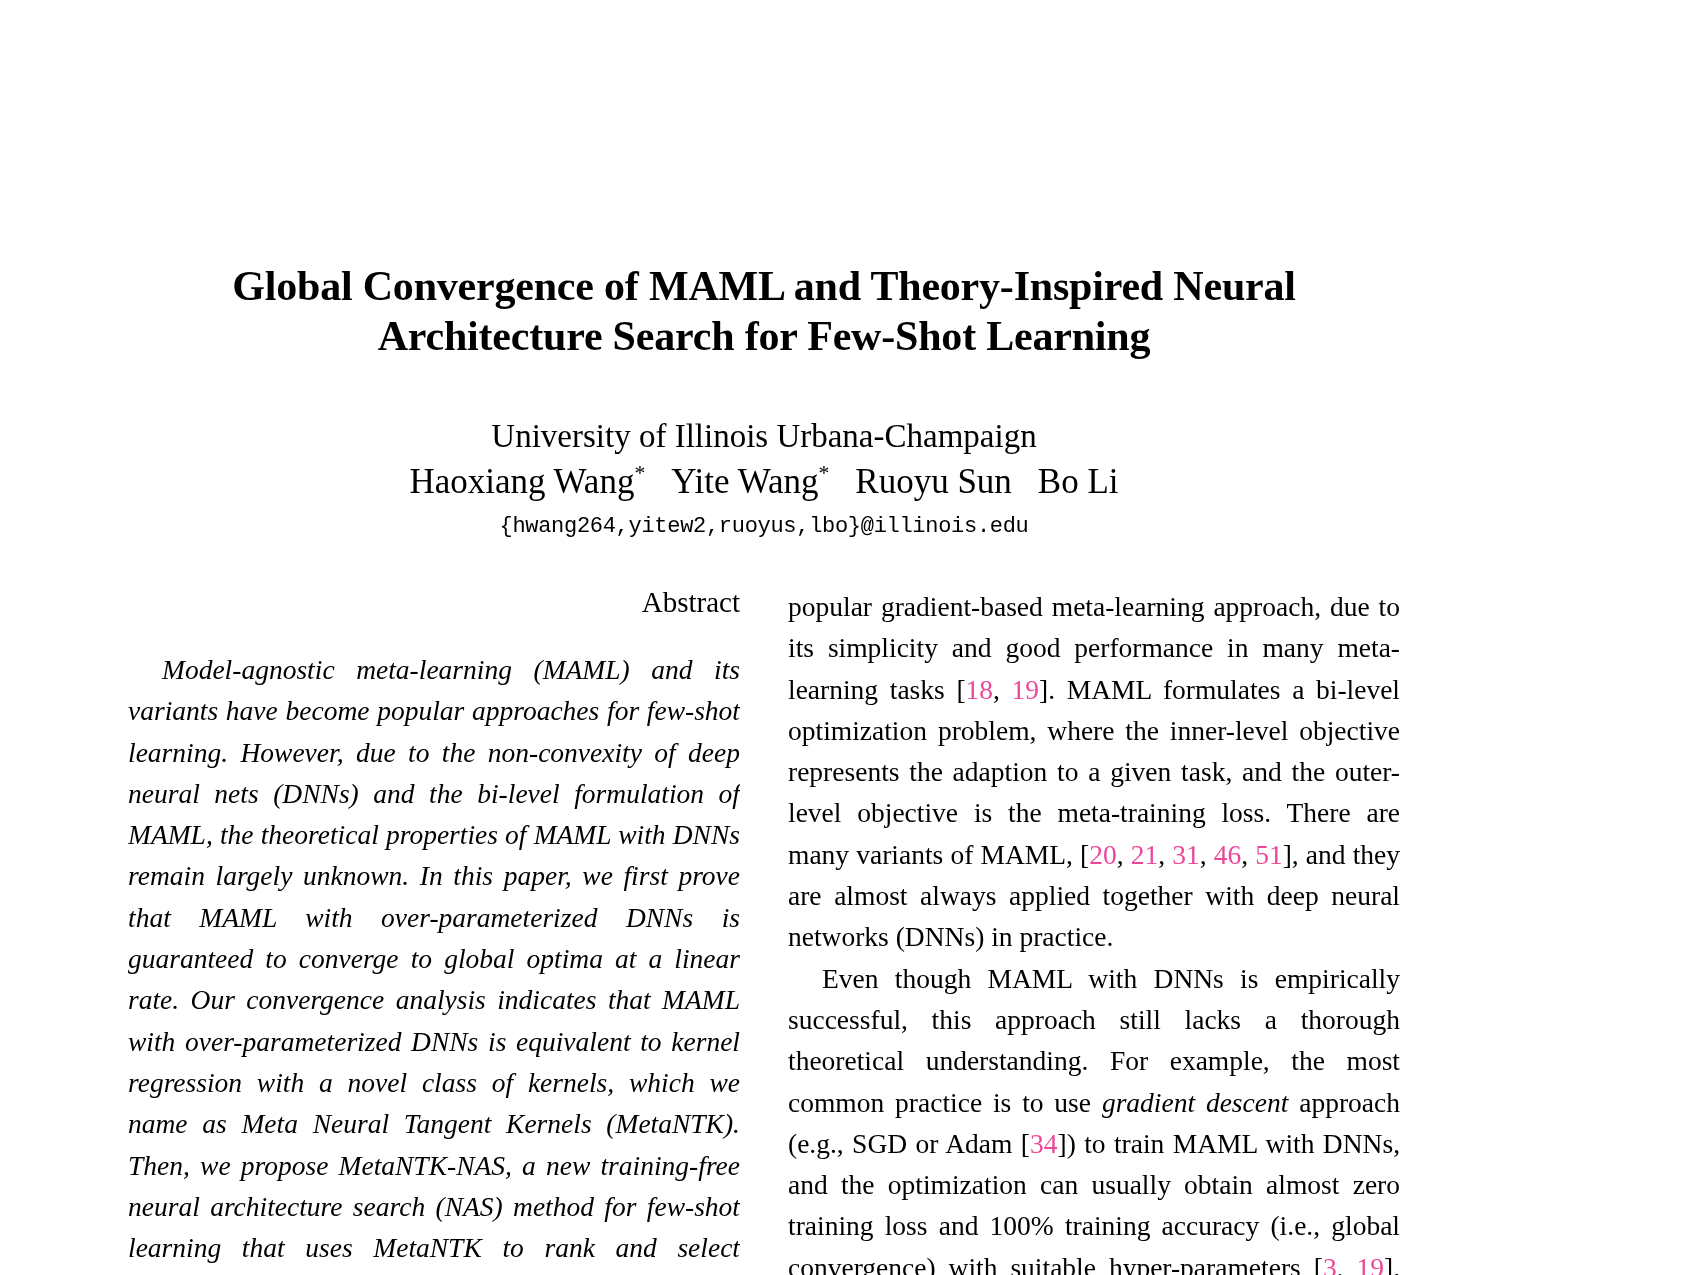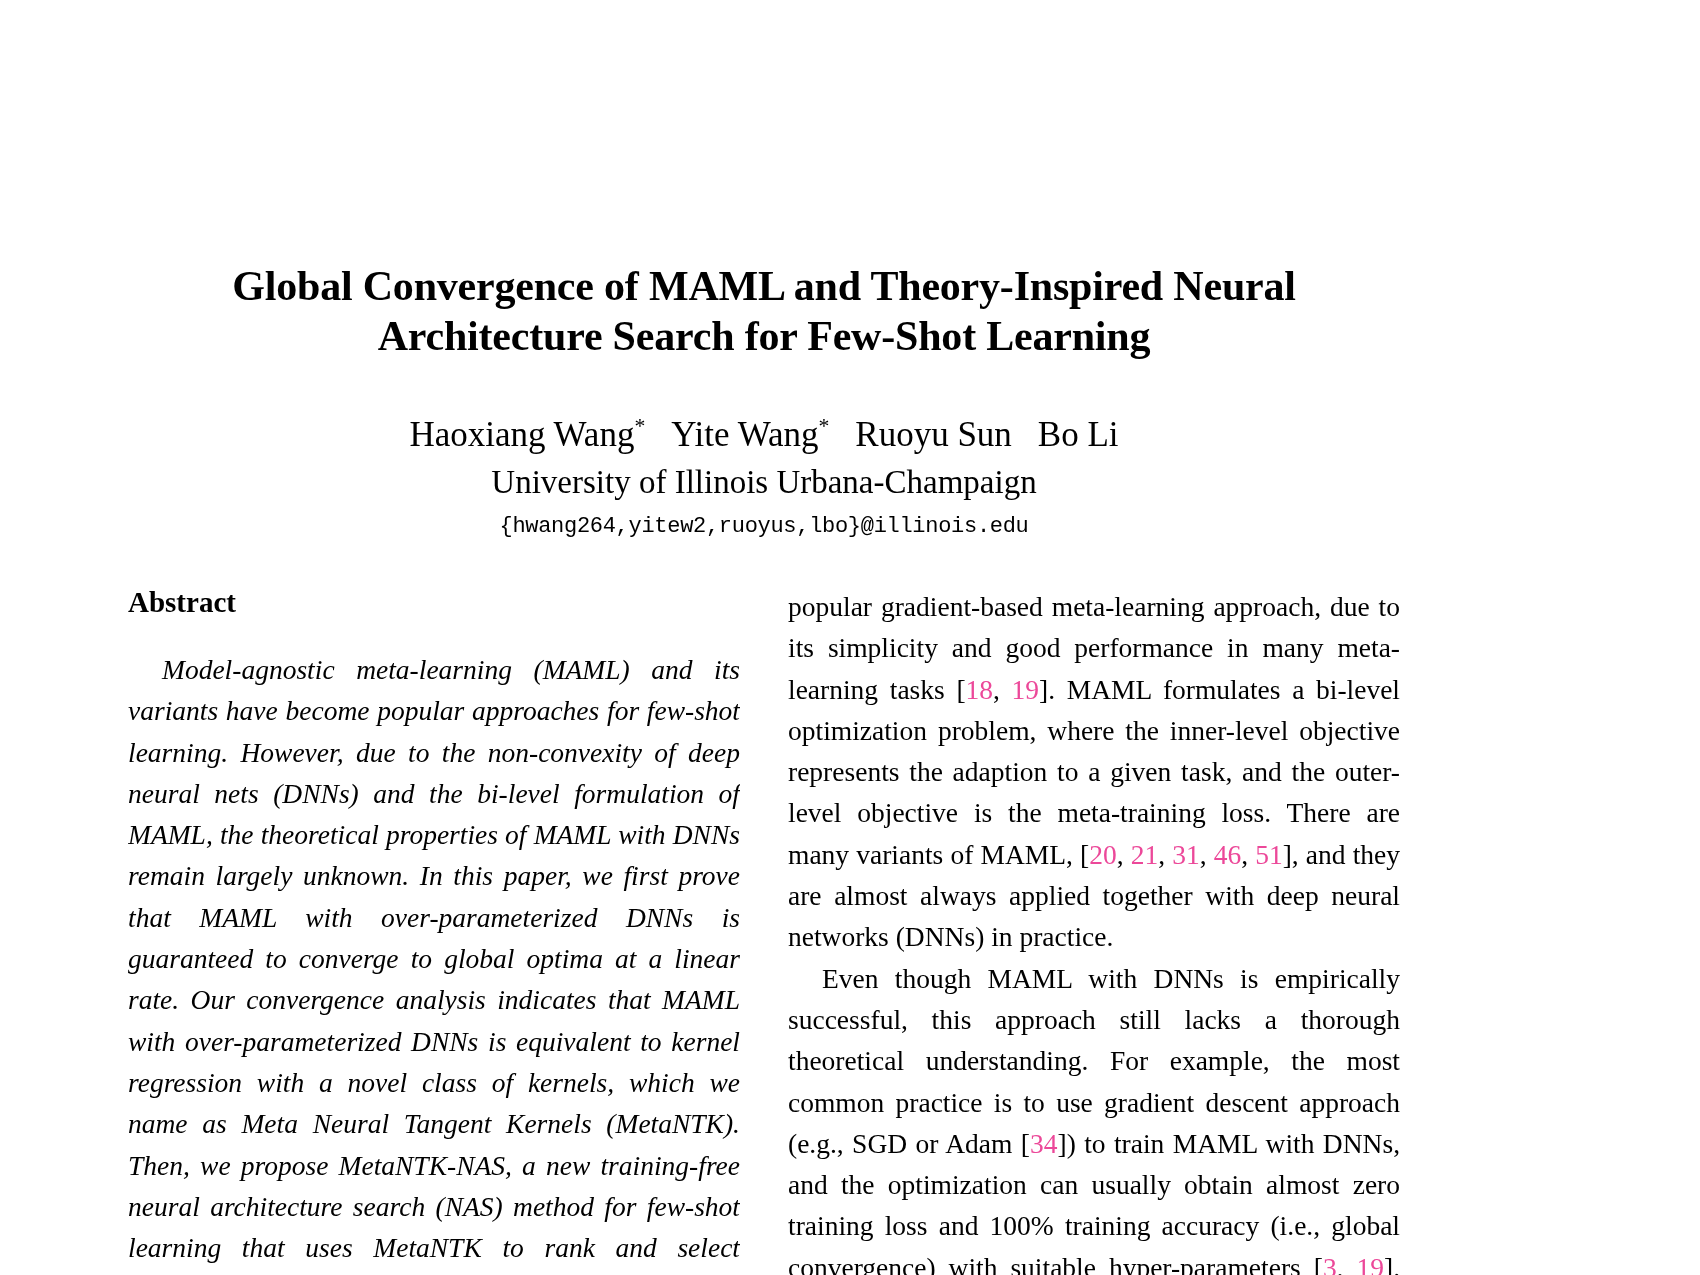--- a/index.html
+++ b/index.html
@@ -87,22 +87,22 @@
     top: 0;
     width: 612px;
     height: 700px;
     overflow: hidden;
   }
   #col-left  { left: 0px; }
   #col-right { left: 660px; }
 
   #abstract-heading {
     font-size: 29px;
-    font-weight: bold;
-    text-align: left;
+    font-weight: normal;
+    text-align: right;
     margin: 0 0 30px 0;
   }
 
   #abstract-text {
     font-style: italic;
     font-size: 27.5px;
     line-height: 1.502;
     text-align: justify;
     text-justify: inter-word;
     text-indent: 34px;
@@ -115,39 +115,39 @@
     line-height: 1.502;
     text-align: justify;
     text-justify: inter-word;
     margin: 0;
     hyphens: manual;
   }
   .body-par + .body-par { text-indent: 34px; }
   #intro-par-1 { text-indent: 0; }
 
   .cite { color: #ec4899; }
-  .it { }
+  .it { font-style: italic; }
 </style>
 </head>
 <body>
 
 <div id="page">
 
   <div id="title-block">
     <h1 id="paper-title">
       <span>Global Convergence of MAML and Theory-Inspired Neural Architecture Search</span>
       <span>for Few-Shot Learning</span>
     </h1>
   </div>
 
   <div id="authors-block">
+    <div id="affiliation-line">University of Illinois Urbana-Champaign</div>
     <div id="author-line">
       <span class="author-name"><span>Haoxiang Wang</span><sup class="star">*</sup></span><span class="author-sep"></span><span class="author-name"><span>Yite Wang</span><sup class="star">*</sup></span><span class="author-sep"></span><span class="author-name">Ruoyu Sun</span><span class="author-sep"></span><span class="author-name">Bo Li</span>
     </div>
-    <div id="affiliation-line">University of Illinois Urbana-Champaign</div>
     <div id="email-line">{hwang264,yitew2,ruoyus,lbo}@illinois.edu</div>
   </div>
 
   <div id="columns">
 
     <div class="column" id="col-left">
       <div id="abstract-heading">Abstract</div>
       <p id="abstract-text">Model-agnostic meta-learning (MAML) and its variants have become popular approaches for few-shot learning. However, due to the non-convexity of deep neural nets (DNNs) and the bi-level formulation of MAML, the theoretical properties of MAML with DNNs remain largely unknown. In this paper, we first prove that MAML with over-parameterized DNNs is guaranteed to converge to global optima at a linear rate. Our convergence analysis indicates that MAML with over-parameterized DNNs is equivalent to kernel regression with a novel class of kernels, which we name as Meta Neural Tangent Kernels (MetaNTK). Then, we propose MetaNTK-NAS, a new training-free neural architecture search (NAS) method for few-shot learning that uses MetaNTK to rank and select architectures. Empirically, we compare our MetaNTK-NAS with previous NAS methods on two popular few-shot learning benchmarks, miniImageNet, and tieredImageNet. We show that</p>
     </div>
 

